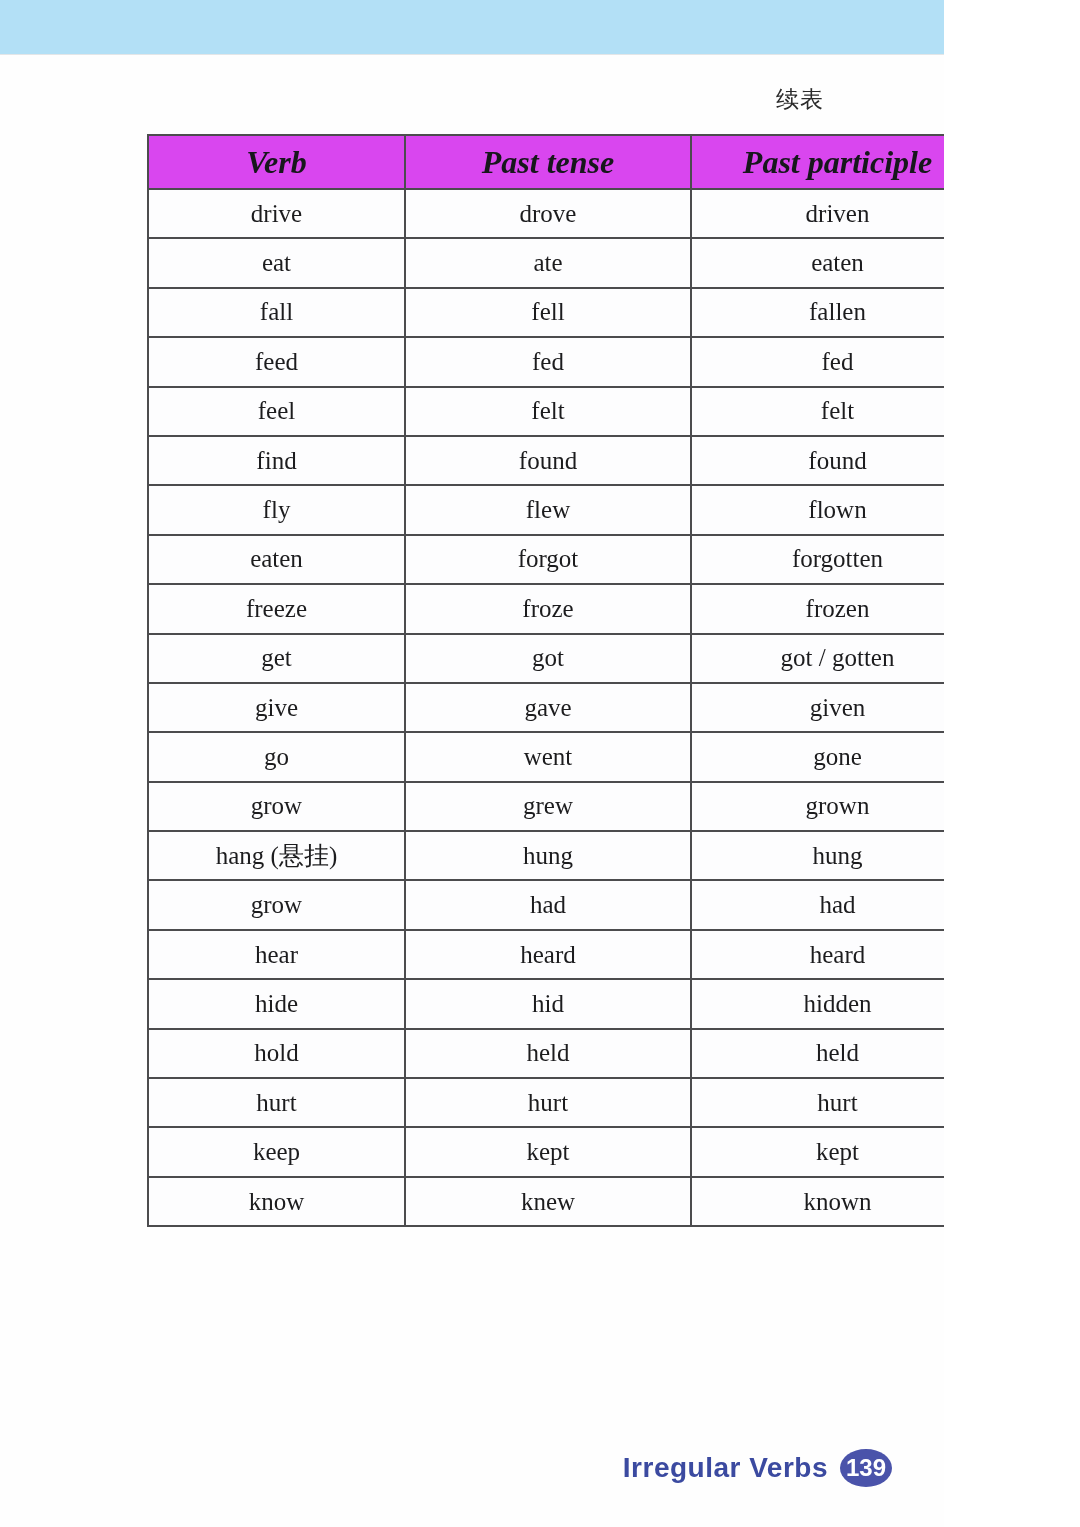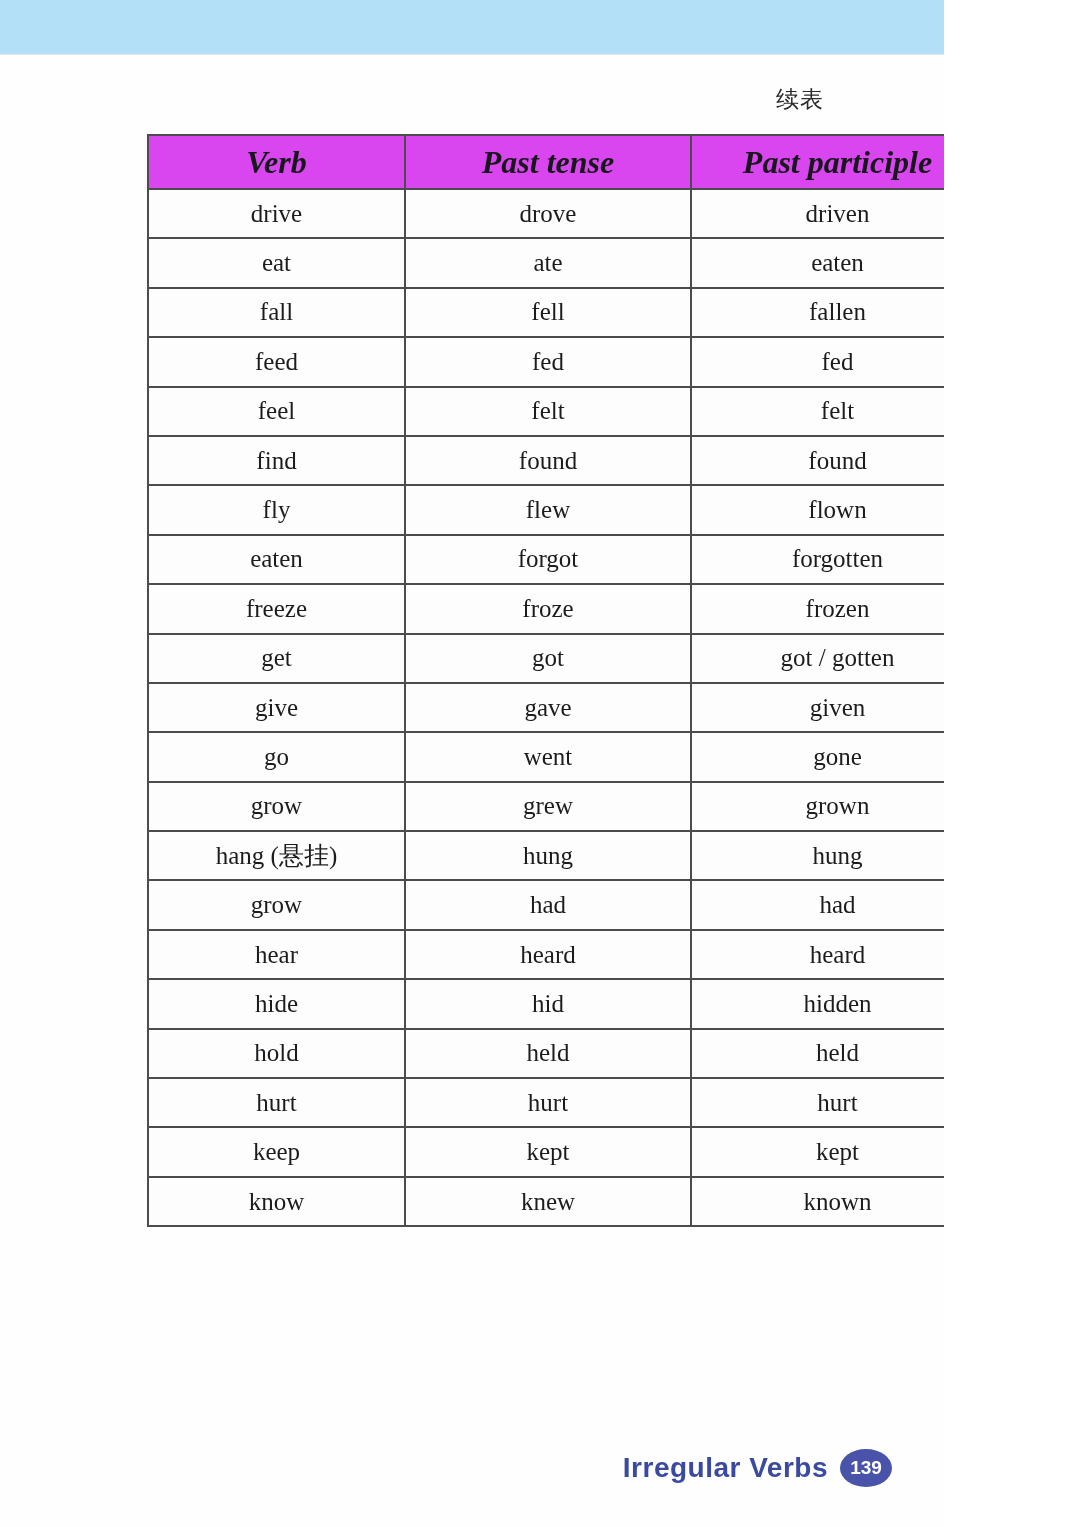--- a/index.html
+++ b/index.html
@@ -103,21 +103,21 @@
     display: flex;
     align-items: center;
     justify-content: center;
     padding: 0 4px;
     box-sizing: border-box;
   }
   .page-badge-number {
     color: #ffffff;
     font-family: "Liberation Sans", sans-serif;
     font-weight: bold;
-    font-size: 19px;
+    font-size: 24px;
   }
 </style>
 </head>
 <body>
 
 <div class="page">
 
   <div class="top-band"></div>
 
   <div class="continued-label">续表</div>

